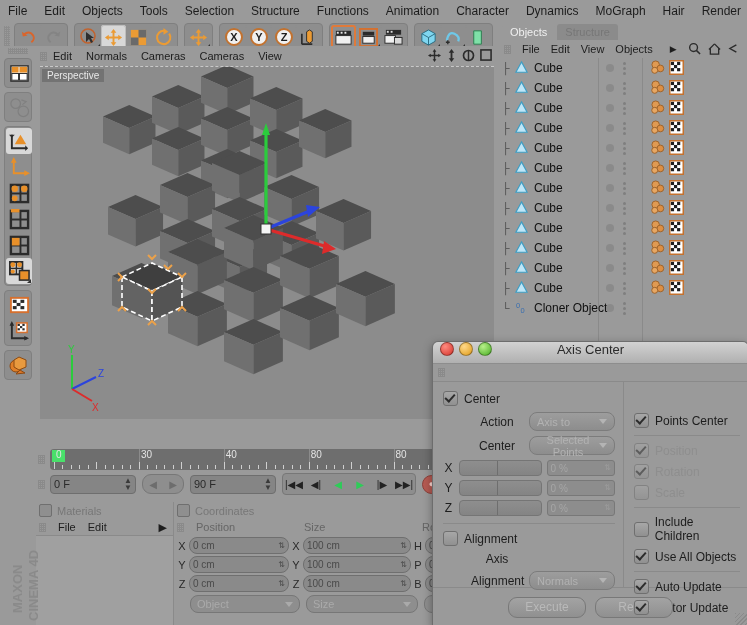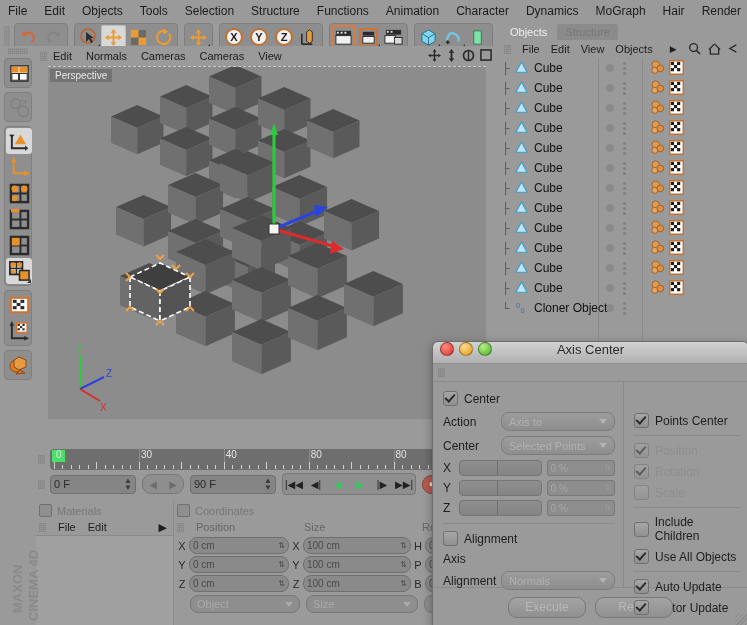--- a/index.html
+++ b/index.html
@@ -36,21 +36,21 @@
   .vbtn{width:26px;height:26px;border-radius:3px;display:flex;align-items:center;justify-content:center;position:relative;}
   .vbtn.on{background:#d8d8d8;}
   .vbtn .corner{position:absolute;right:1px;bottom:1px;width:0;height:0;border-left:4px solid transparent;border-bottom:4px solid #333;}
 
   
   .viewport-wrap{position:absolute;left:36px;top:46px;width:462px;height:400px;background:#9a9a9a;}
   .vp-menu{display:flex;align-items:center;height:20px;padding-left:4px;}
   .vp-menu .mi{font-size:11px;margin-right:14px;}
   .vp-menu .spacer{flex:1;}
   .vp-icons{display:flex;gap:5px;padding-right:6px;align-items:center;}
-  .vp-canvas{position:relative;margin:0 12px;height:352px;background:#8c8c8c;
+  .vp-canvas{position:relative;margin:0 4px;height:352px;background:#8c8c8c;
      border-top:1px dashed #c9c9c9;overflow:hidden;}
   .vp-label{position:absolute;left:2px;top:2px;background:#737373;color:#e8e8e8;font-size:10px;padding:1px 5px;}
 
   
   .tl{position:absolute;left:36px;top:446px;width:462px;height:62px;background:#9a9a9a;}
   .tl-row{display:flex;align-items:center;height:26px;padding-left:2px;}
   .ruler{flex:1;height:21px;background:#6e6e6e;border-radius:4px;position:relative;overflow:hidden;}
   .ruler .greenmark{position:absolute;left:2px;top:1px;width:13px;height:12px;background:#49e06a;}
   .ruler .rl{position:absolute;top:0;color:#e3e3e3;font-size:10px;}
   .ruler .tick{position:absolute;bottom:1px;width:1px;background:#cfcfcf;}
@@ -105,30 +105,30 @@
   .dlg-title{height:21px;display:flex;align-items:flex-start;position:relative;
        background:linear-gradient(#d2d2d2,#b0b0b0);border-bottom:1px solid #8d8d8d;border-radius:5px 5px 0 0;}
   .lights{display:flex;gap:5px;padding-left:7px;}
   .lt{width:12px;height:12px;border-radius:50%;border:1px solid rgba(0,0,0,.35);}
   .lt.r{background:radial-gradient(circle at 35% 30%,#ff8b80,#d4332a);}
   .lt.y{background:radial-gradient(circle at 35% 30%,#ffd98a,#e09b18);}
   .lt.g{background:radial-gradient(circle at 35% 30%,#b8f08a,#47ad22);}
   .dlg-title .t{position:absolute;left:0;right:0;text-align:center;font-size:13px;color:#2b2b2b;}
   .dlg-grip{height:17px;background:#9a9a9a;border-bottom:1px solid #8a8a8a;display:flex;align-items:center;padding-left:5px;}
   .dlg-body{display:flex;height:205px;}
-  .dlg-left{width:172px;padding:9px 8px 0 10px;}
+  .dlg-left{width:172px;padding:9px 8px 0 10px;text-align:center;}
   .dlg-right{flex:1;padding:9px 8px 0 10px;border-left:1px solid #8a8a8a;}
   .chk{display:flex;align-items:center;gap:6px;margin-bottom:6px;}
   .cb{width:13px;height:13px;border-radius:3px;background:linear-gradient(#a7a7a7,#909090);border:1px solid #6f6f6f;position:relative;}
   .cb.chk-on:after{content:"";position:absolute;left:3px;top:0px;width:4px;height:8px;border:solid #2c2c2c;border-width:0 2px 2px 0;transform:rotate(42deg);}
   .cb.dis{opacity:.55;}
   .lbl{font-size:12px;color:#1d1d1d;}
   .lbl.dis{color:#8e8e8e;}
   .frow{display:flex;align-items:center;gap:6px;margin-bottom:5px;}
-  .frow .fl{width:52px;font-size:12px;color:#1d1d1d;}
+  .frow .fl{width:52px;font-size:12px;color:#1d1d1d;margin-left:28px;}
   .dcombo{flex:1;height:17px;border-radius:8px;background:linear-gradient(#9d9d9d,#8d8d8d);border:1px solid #7c7c7c;display:flex;align-items:center;padding:0 7px;color:#b2b2b2;font-size:11px;}
   .dcombo .arrow{margin-left:auto;width:0;height:0;border-left:4px solid transparent;border-right:4px solid transparent;border-top:5px solid #b4b4b4;}
   .srow{display:flex;align-items:center;gap:5px;margin-bottom:4px;}
   .srow .sl{width:12px;font-size:12px;}
   .slider{width:88px;height:14px;border-radius:4px;background:linear-gradient(#8e8e8e,#848484);border:1px solid #757575;position:relative;}
   .slider:after{content:"";position:absolute;left:46%;top:0;bottom:0;width:1px;background:#6e6e6e;}
   .numf{width:66px;height:14px;border-radius:3px;background:#8d8d8d;border:1px solid #787878;display:flex;align-items:center;padding:0 3px;color:#a6a6a6;font-size:10px;}
   .numf .sp{margin-left:auto;font-size:8px;line-height:6px;color:#9c9c9c;}
   .hsep{height:1px;background:#8a8a8a;margin:7px 0 7px 0;}
   .dlg-foot{height:38px;border-top:1px solid #8a8a8a;display:flex;align-items:center;justify-content:center;gap:9px;}

